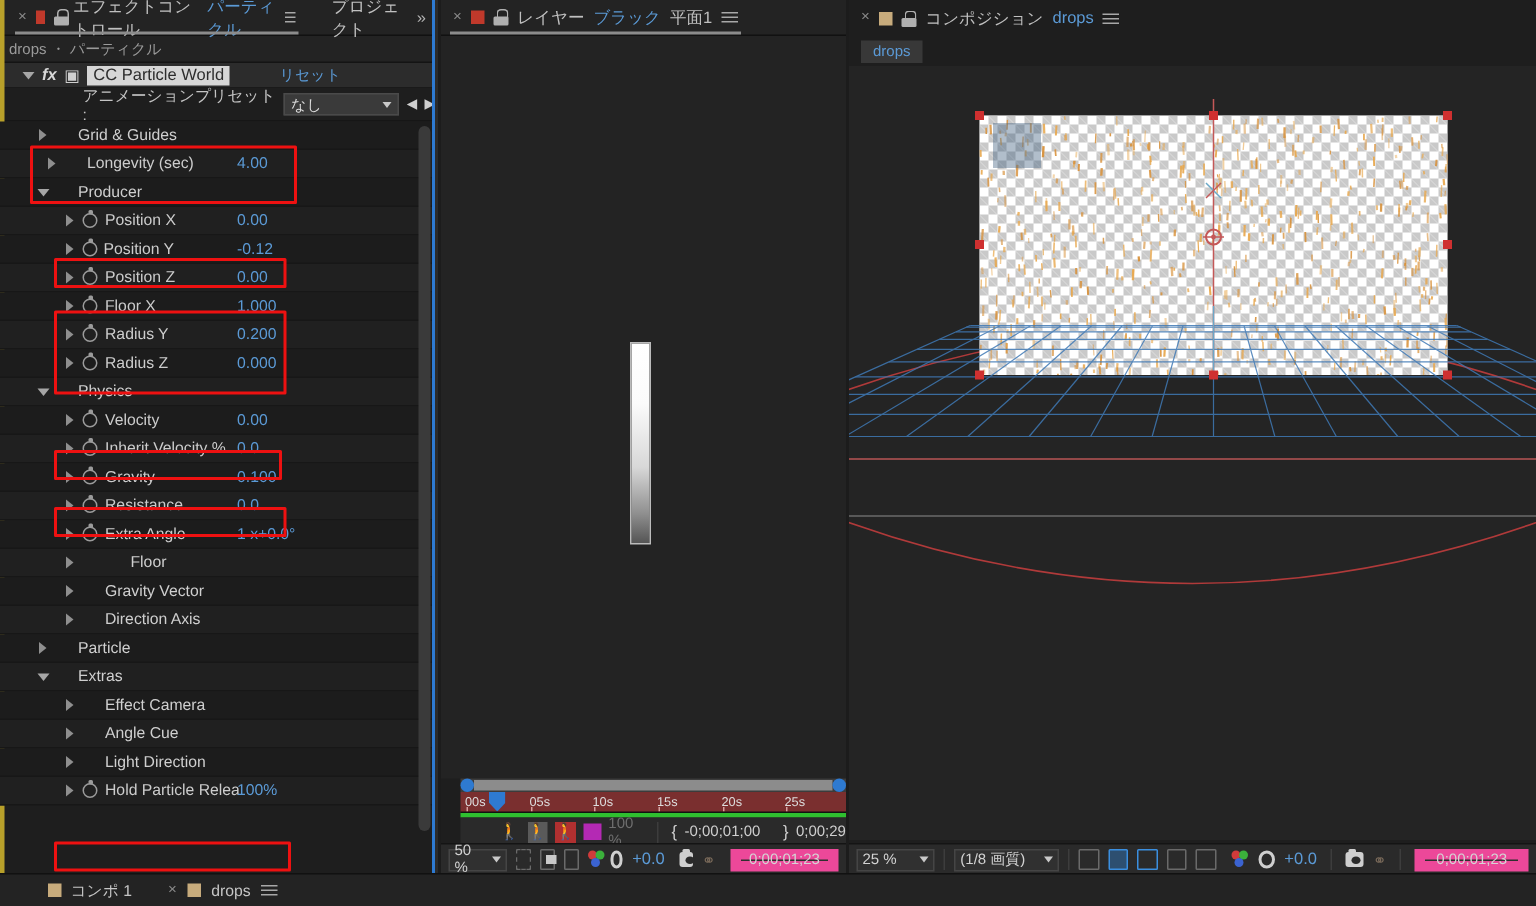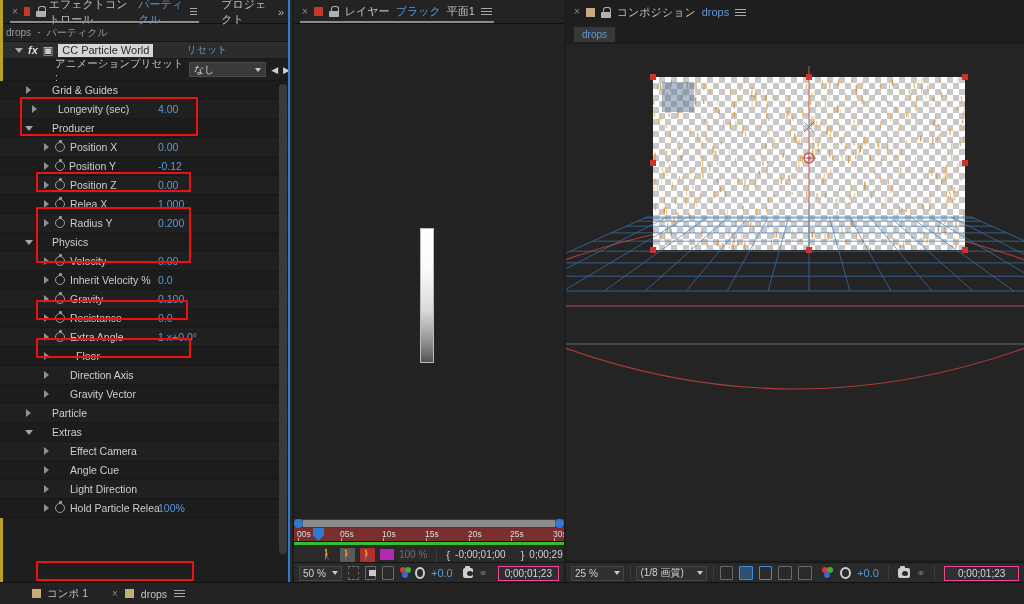--- a/index.html
+++ b/index.html
@@ -121,21 +121,21 @@
 
   
   #layer-panel { left: 294px; top: 0; width: 270px; height: 582px; background: #1e1e1e; }
   .viewer-stage { position: absolute; left: 0; right: 0; background: #232323; }
   .particle-bar {
     position: absolute;
     background: linear-gradient(to bottom, #ffffff 0%, #fbfbfb 30%, #d8d8d8 62%, #909090 85%, #555 100%);
     border: 1px solid #bbb;
   }
 
-  .timeline-wrap { position: absolute; left: 0; right: 0; }
+  .timeline-wrap { position: absolute; left: 13px; right: 0; }
   .tl-scrollrow { height: 9px; background: #3c3c3c; display:flex; align-items:center; position: relative;}
   .tl-scrollrow .endcap { width: 9px; height: 9px; background: #2e7ad1; border-radius: 50%; }
   .tl-scrollbar { flex: 1; height: 7px; background: #8c8c8c; }
   .tl-ruler {
     height: 14px; background: #7a2f2f; position: relative; overflow: hidden;
     border-bottom: 1px solid #111;
   }
   .tick { position: absolute; top: 1px; font-size: 8.5px; color: #ddd; }
   .tl-green { height: 3px; background: #2fbf2f; }
   .cti {
@@ -192,21 +192,21 @@
   .camicon::before {
     content: ""; position: absolute; left: 4px; top: 2.5px; width: 6px; height: 5px;
     border-radius: 50%; background: #2a2a2a;
   }
   .camicon::after {
     content: ""; position: absolute; left: 2px; top: -2.5px; width: 5px; height: 3px;
     background: #cfcfcf; border-radius: 1px;
   }
   .chainicon { color: #7a6a5a; font-size: 11px; }
   .tcfield {
-    height: 15px; background: #2f2f2f; border: 1px solid #ec4899;
+    height: 15px; background: #2f2f2f; border: 7px solid #ec4899;
     display: flex; align-items: center; justify-content: center;
     font-size: 10px; color: #d5d5d5; padding: 0 6px;
   }
   .sep { width: 1px; height: 14px; background: #3d3d3d; }
 
   
   #comp-panel { left: 566px; top: 0; width: 458px; height: 582px; background: #1e1e1e; }
   .comp-crumb { height: 20px; background: #1e1e1e; display: flex; align-items: center; padding-left: 8px;}
   .comp-chip {
     background: #383838; color: #5b9ad6; font-size: 10px; padding: 2px 8px;
@@ -350,35 +350,46 @@
           <span class="rval" style="position: absolute; left: 158px;">0.00</span>
         </div>
         <div class="row">
           <span style="width: 40px;"></span>
           <span class="twirl">
             <span class="tri tri-right"></span>
           </span>
           <span class="disc">
             <span class="stopwatch"></span>
           </span>
-          <span class="rname" style="margin-left: 4px;">Relea X</span>
+          <span class="rname" style="margin-left: 4px;">Floor X</span>
           <span class="rval" style="position: absolute; left: 158px;">1.000</span>
         </div>
         <div class="row">
           <span style="width: 40px;"></span>
           <span class="twirl">
             <span class="tri tri-right"></span>
           </span>
           <span class="disc">
             <span class="stopwatch"></span>
           </span>
           <span class="rname" style="margin-left: 4px;">Radius Y</span>
           <span class="rval" style="position: absolute; left: 158px;">0.200</span>
         </div>
         <div class="row">
+          <span style="width: 40px;"></span>
+          <span class="twirl">
+            <span class="tri tri-right"></span>
+          </span>
+          <span class="disc">
+            <span class="stopwatch"></span>
+          </span>
+          <span class="rname" style="margin-left: 4px;">Radius Z</span>
+          <span class="rval" style="position: absolute; left: 158px;">0.000</span>
+        </div>
+        <div class="row">
           <span style="width: 22px;"></span>
           <span class="twirl">
             <span class="tri tri-down"></span>
           </span>
           <span class="disc"></span>
           <span class="grp-name" style="margin-left: 4px;">Physics</span>
         </div>
         <div class="row">
           <span style="width: 40px;"></span>
           <span class="twirl">
@@ -433,37 +444,37 @@
           </span>
           <span class="rname" style="margin-left: 4px;">Extra Angle</span>
           <span class="rval" style="position: absolute; left: 158px;">1 x+0.0°</span>
         </div>
         <div class="row">
           <span style="width: 40px;"></span>
           <span class="twirl">
             <span class="tri tri-right"></span>
           </span>
           <span class="disc"></span>
-          <span class="grp-name" style="margin-left: 10px;">Floor</span>
+          <span class="grp-name" style="margin-left: 21px;">Floor</span>
+        </div>
+        <div class="row">
+          <span style="width: 40px;"></span>
+          <span class="twirl">
+            <span class="tri tri-right"></span>
+          </span>
+          <span class="disc"></span>
+          <span class="grp-name" style="margin-left: 4px;">Gravity Vector</span>
         </div>
         <div class="row">
           <span style="width: 40px;"></span>
           <span class="twirl">
             <span class="tri tri-right"></span>
           </span>
           <span class="disc"></span>
           <span class="grp-name" style="margin-left: 4px;">Direction Axis</span>
-        </div>
-        <div class="row">
-          <span style="width: 40px;"></span>
-          <span class="twirl">
-            <span class="tri tri-right"></span>
-          </span>
-          <span class="disc"></span>
-          <span class="grp-name" style="margin-left: 4px;">Gravity Vector</span>
         </div>
         <div class="row">
           <span style="width: 22px;"></span>
           <span class="twirl">
             <span class="tri tri-right"></span>
           </span>
           <span class="disc"></span>
           <span class="grp-name" style="margin-left: 4px;">Particle</span>
         </div>
         <div class="row">

